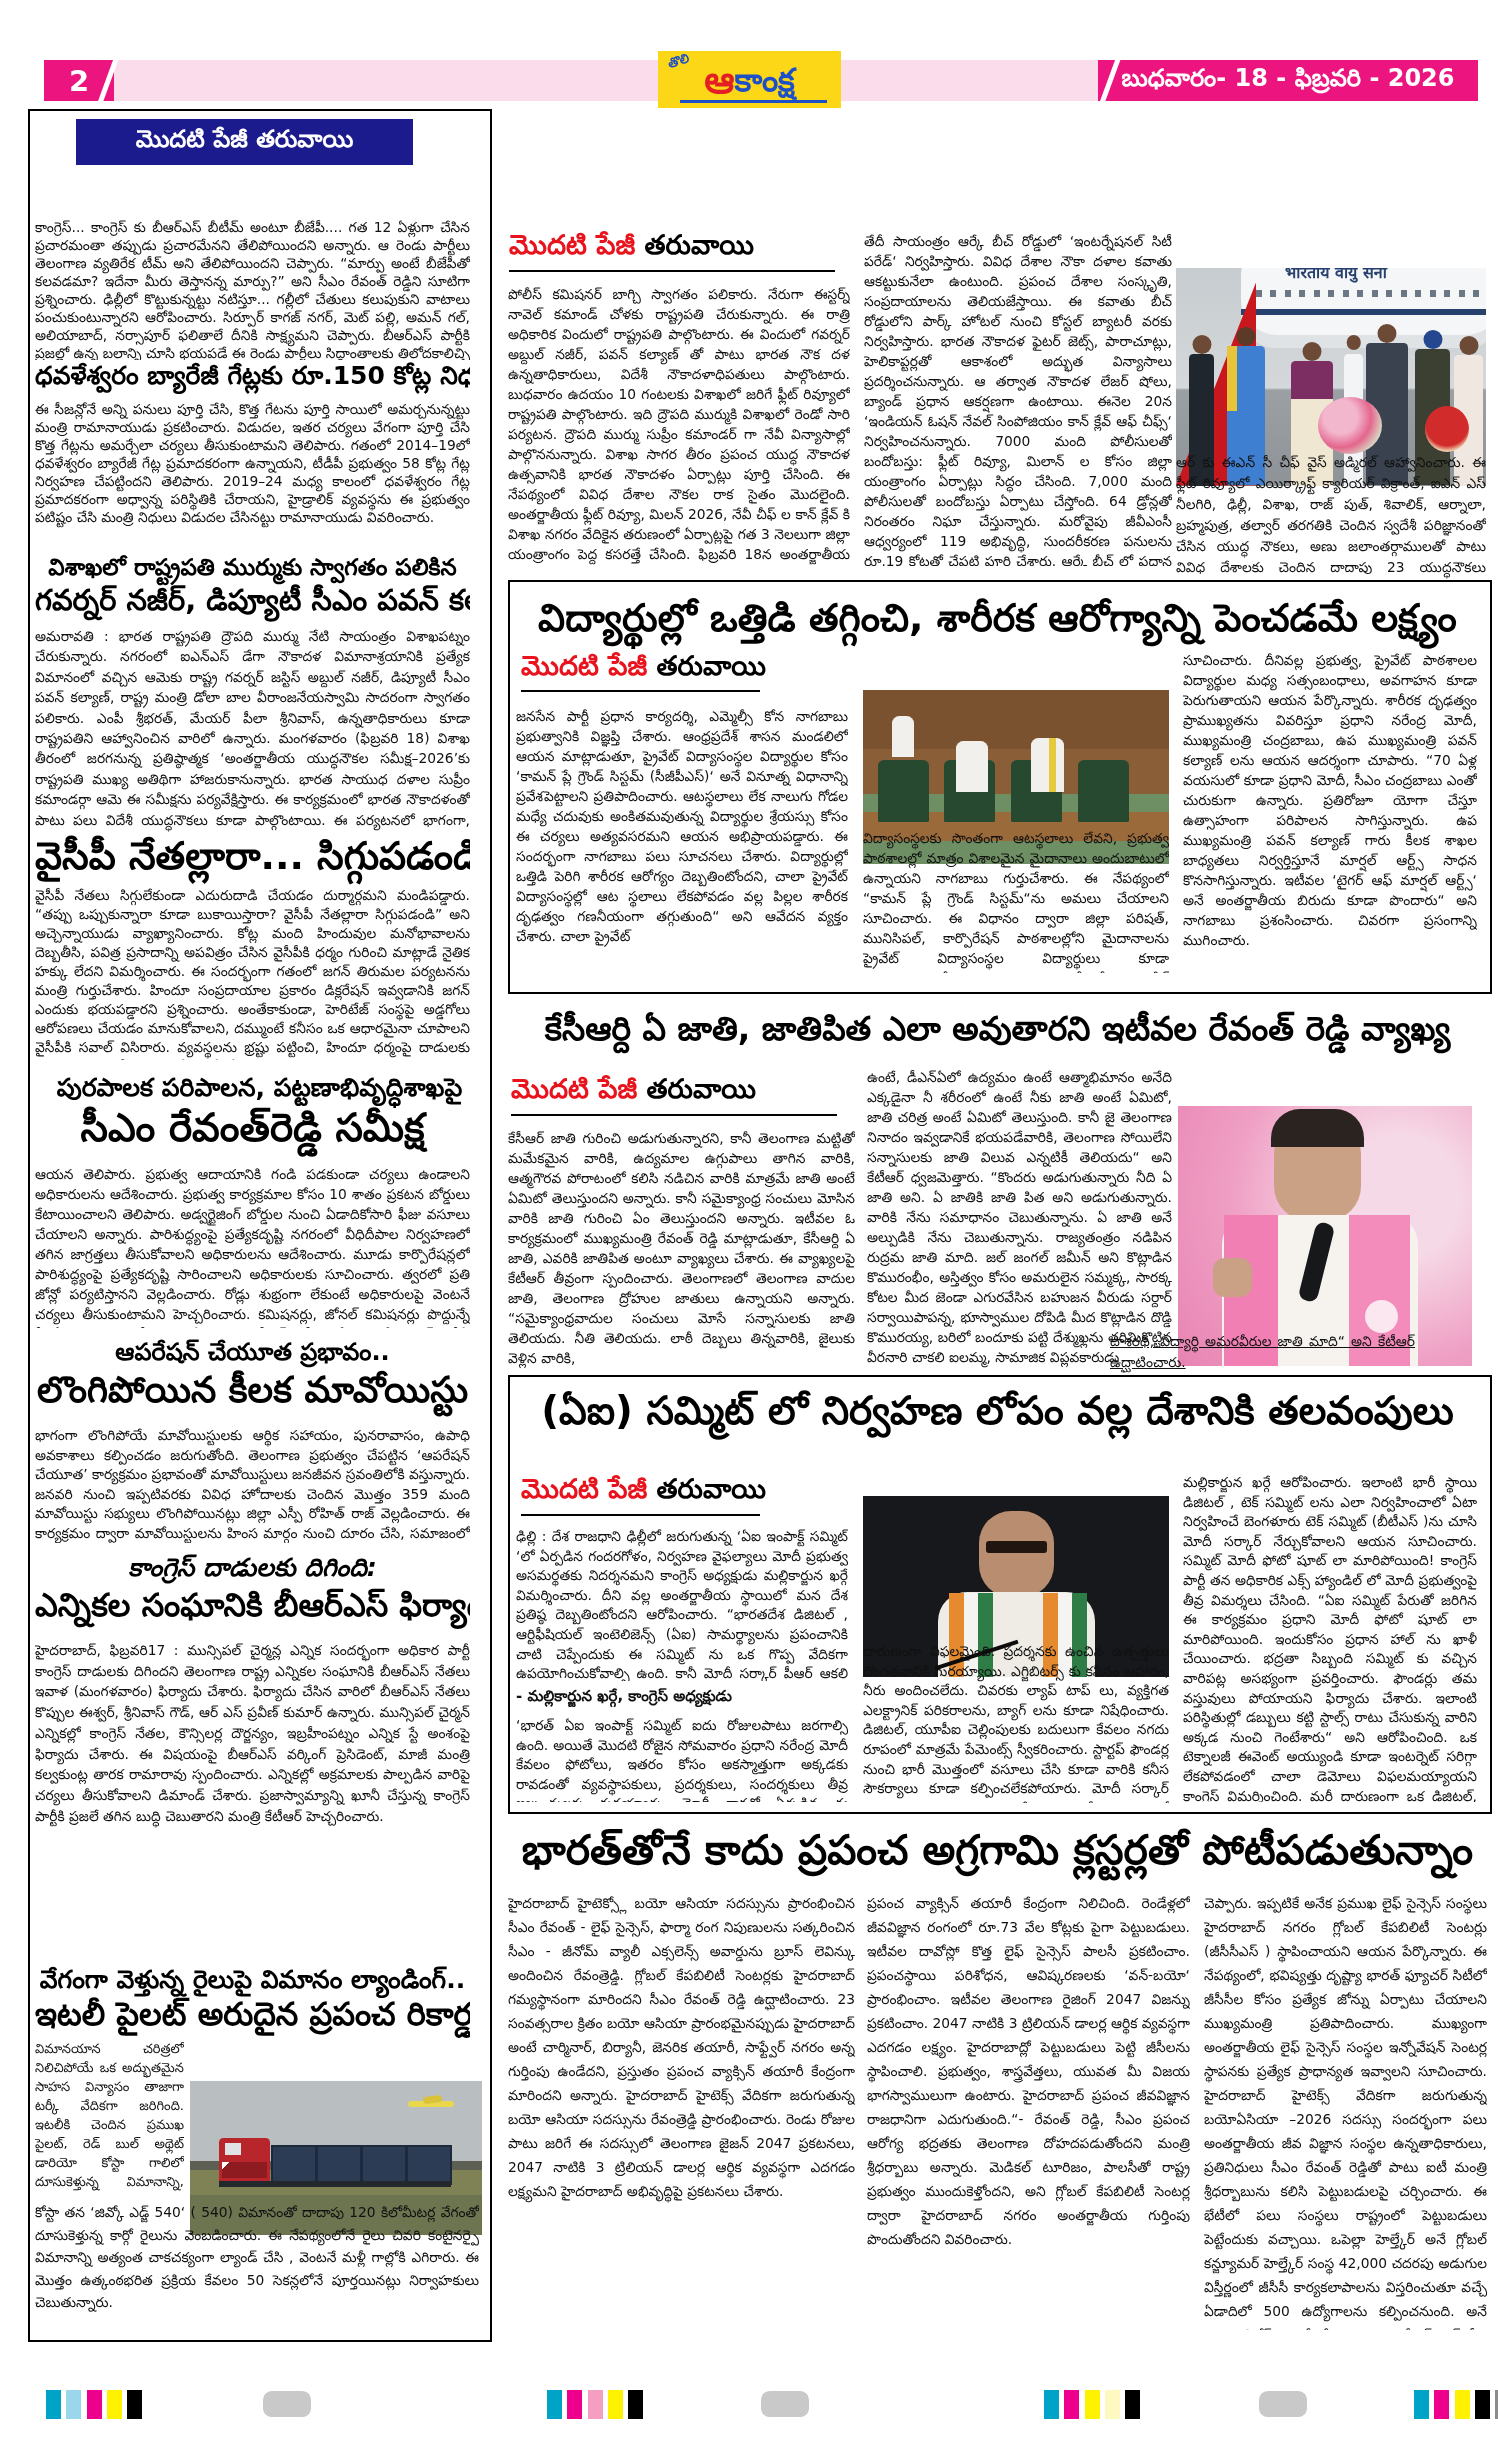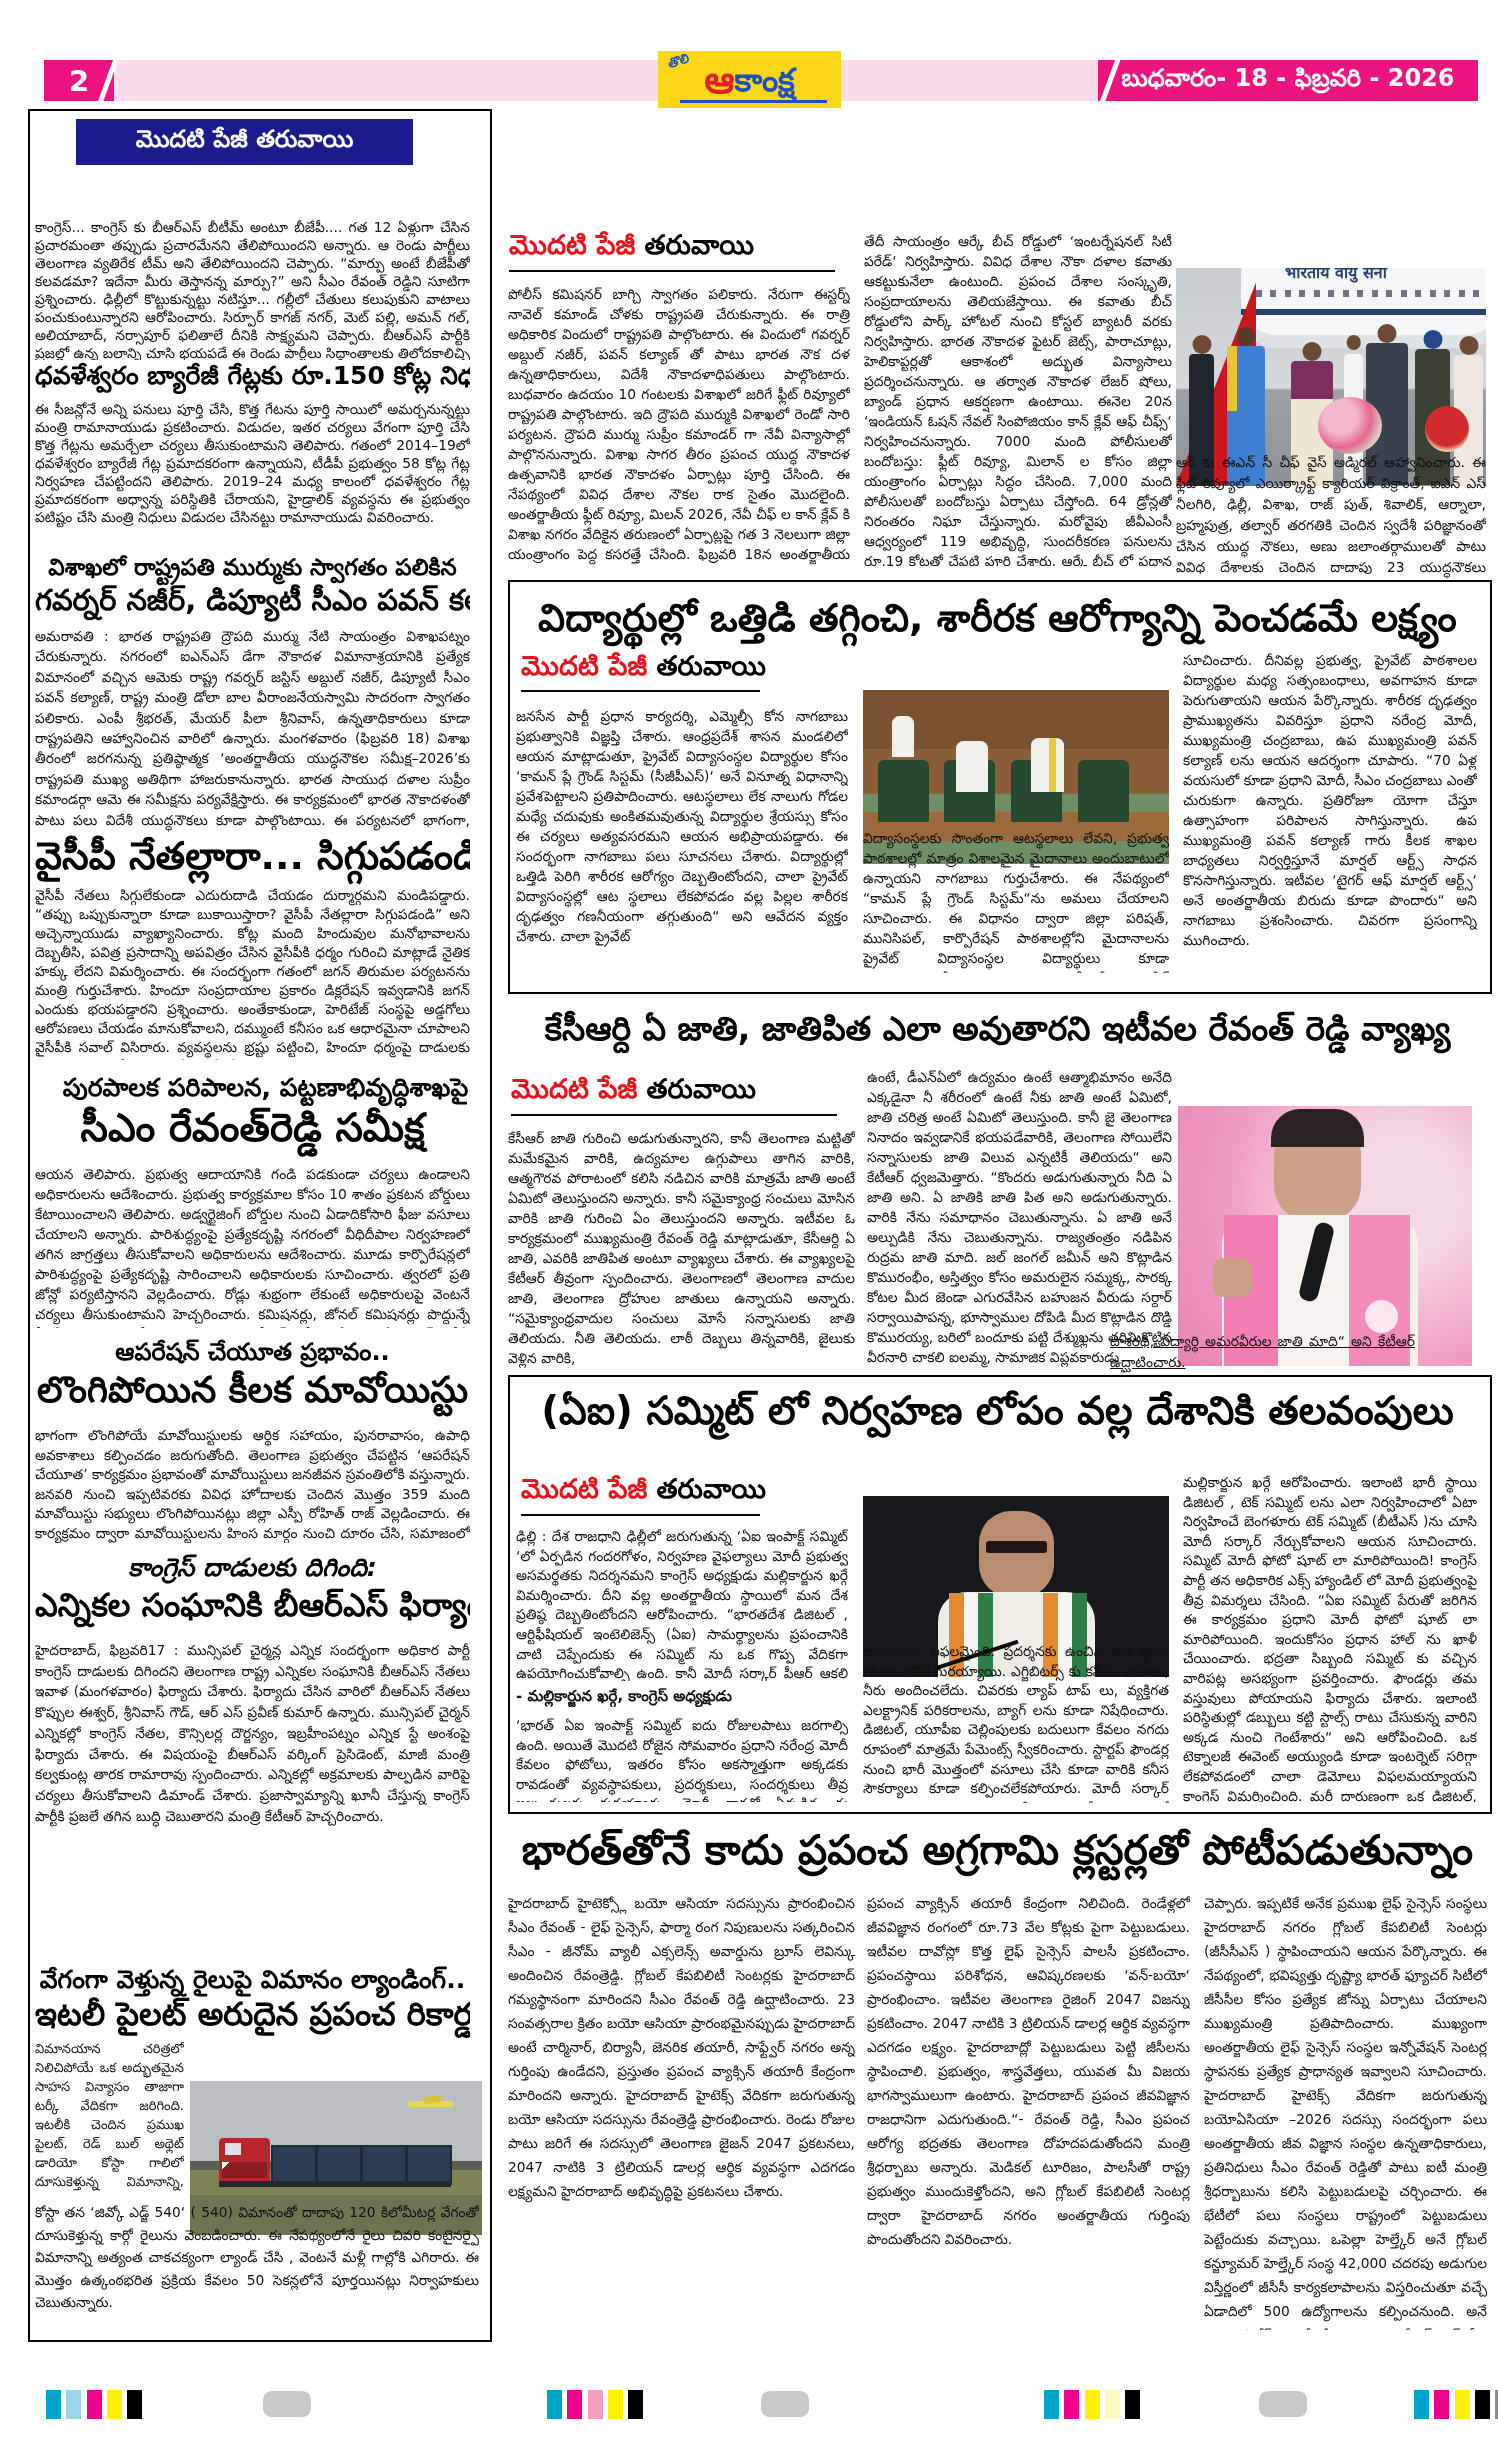--- a/index.html
+++ b/index.html
@@ -85,21 +85,21 @@
   <div class="abs hl" style="left:35px;top:361px;width:435px;font-size:25px;">ధవళేశ్వరం బ్యారేజీ గేట్లకు రూ.150 కోట్ల నిధులు</div>
   <div class="abs body-text" style="left:35px;top:400px;width:435px;height:139px;line-height:18px;">ఈ సీజన్లోనే అన్ని పనులు పూర్తి చేసి, కొత్త గేటను పూర్తి సాయిలో అమర్చనున్నట్టు మంత్రి రామానాయుడు ప్రకటించారు. విడుదల, ఇతర చర్యలు వేగంగా పూర్తి చేసి కొత్త గేట్లను అమర్చేలా చర్యలు తీసుకుంటామని తెలిపారు. గతంలో 2014–19లో ధవళేశ్వరం బ్యారేజీ గేట్ల ప్రమాదకరంగా ఉన్నాయని, టీడీపీ ప్రభుత్వం 58 కోట్ల గేట్ల నిర్వహణ చేపట్టిందని తెలిపారు. 2019–24 మధ్య కాలంలో ధవళేశ్వరం గేట్ల ప్రమాదకరంగా అధ్వాన్న పరిస్థితికి చేరాయని, హైడ్రాలిక్ వ్యవస్థను ఈ ప్రభుత్వం పటిష్టం చేసి మంత్రి నిధులు విడుదల చేసినట్టు రామానాయుడు వివరించారు.</div>
 
   <div class="abs hl" style="left:35px;top:554px;width:435px;font-size:23px;">విశాఖలో రాష్ట్రపతి ముర్ముకు స్వాగతం పలికిన</div>
   <div class="abs hl" style="left:35px;top:583px;width:435px;font-size:29px;">గవర్నర్ నజీర్, డిప్యూటీ సీఎం పవన్ కల్యాణ్</div>
   <div class="abs body-text" style="left:35px;top:626px;width:435px;height:206px;line-height:20.4px;">అమరావతి : భారత రాష్ట్రపతి ద్రౌపది ముర్ము నేటి సాయంత్రం విశాఖపట్నం చేరుకున్నారు. నగరంలో ఐఎన్ఎస్ డేగా నౌకాదళ విమానాశ్రయానికి ప్రత్యేక విమానంలో వచ్చిన ఆమెకు రాష్ట్ర గవర్నర్ జస్టిస్ అబ్దుల్ నజీర్, డిప్యూటీ సీఎం పవన్ కల్యాణ్, రాష్ట్ర మంత్రి డోలా బాల వీరాంజనేయస్వామి సాదరంగా స్వాగతం పలికారు. ఎంపీ శ్రీభరత్, మేయర్ పీలా శ్రీనివాస్, ఉన్నతాధికారులు కూడా రాష్ట్రపతిని ఆహ్వానించిన వారిలో ఉన్నారు. మంగళవారం (ఫిబ్రవరి 18) విశాఖ తీరంలో జరగనున్న ప్రతిష్ఠాత్మక ‘అంతర్జాతీయ యుద్ధనౌకల సమీక్ష–2026’కు రాష్ట్రపతి ముఖ్య అతిథిగా హాజరుకానున్నారు. భారత సాయుధ దళాల సుప్రీం కమాండర్గా ఆమె ఈ సమీక్షను పర్యవేక్షిస్తారు. ఈ కార్యక్రమంలో భారత నౌకాదళంతో పాటు పలు విదేశీ యుద్ధనౌకలు కూడా పాల్గొంటాయి. ఈ పర్యటనలో భాగంగా, ఫిబ్రవరి 19న జరిగే ‘మిలన్ అంతర్జాతీయ సిటీ పరేడ్’, 20న నిర్వహించే ‘కాన్క్లేవ్ ఆఫ్ చీఫ్స్’ కార్యక్రమాల్లో కూడా రాష్ట్రపతి పాల్గొంటారు. ఆమె పర్యటన నేపథ్యంలో విశాఖ నగరంలో పోలీసులు, నౌకాదళ అధికారులు పటిష్ఠమైన భద్రతా ఏర్పాట్లు చేశారు. ఈ అంతర్జాతీయ ఈవెంట్ భారత నౌకాదళ శక్తిసామర్థ్యాలను ప్రదర్శించడంతో పాటు, మిత్రదేశాలతో సంబంధాలను బలోపేతం చేయడానికి ఉపయోగపడుతుందని భావిస్తున్నారు.</div>
 
   <div class="abs hl" style="left:35px;top:834px;width:435px;font-size:38px;">వైసీపీ నేతల్లారా... సిగ్గుపడండి!</div>
   <div class="abs body-text" style="left:35px;top:886px;width:435px;height:174px;line-height:19px;">వైసీపీ నేతలు సిగ్గులేకుండా ఎదురుదాడి చేయడం దుర్మార్గమని మండిపడ్డారు. “తప్పు ఒప్పుకున్నారా కూడా బుకాయిస్తారా? వైసీపీ నేతల్లారా సిగ్గుపడండి” అని అచ్చెన్నాయుడు వ్యాఖ్యానించారు. కోట్ల మంది హిందువుల మనోభావాలను దెబ్బతీసి, పవిత్ర ప్రసాదాన్ని అపవిత్రం చేసిన వైసీపీకి ధర్మం గురించి మాట్లాడే నైతిక హక్కు లేదని విమర్శించారు. ఈ సందర్భంగా గతంలో జగన్ తిరుమల పర్యటనను మంత్రి గుర్తుచేశారు. హిందూ సంప్రదాయాల ప్రకారం డిక్లరేషన్ ఇవ్వడానికి జగన్ ఎందుకు భయపడ్డారని ప్రశ్నించారు. అంతేకాకుండా, హెరిటేజ్ సంస్థపై అడ్డగోలు ఆరోపణలు చేయడం మానుకోవాలని, దమ్ముంటే కనీసం ఒక ఆధారమైనా చూపాలని వైసీపీకి సవాల్ విసిరారు. వ్యవస్థలను భ్రష్టు పట్టించి, హిందూ ధర్మంపై దాడులకు పాల్పడిన ఎవరినీ వదిలిపెట్టే ప్రసక్తే లేదని అచ్చెన్నాయుడు హెచ్చరించారు. సత్యం గెలిచి తీరుతుందని, తప్పు చేసిన వారు తప్పకుండా శిక్ష అనుభవిస్తారని ఆయన స్పష్టం చేశారు.</div>
 
-  <div class="abs hl" style="left:48px;top:1073px;width:435px;font-size:25px;text-align:center;">పురపాలక పరిపాలన, పట్టణాభివృద్ధిశాఖపై</div>
+  <div class="abs hl" style="left:42px;top:1073px;width:435px;font-size:25px;text-align:center;">పురపాలక పరిపాలన, పట్టణాభివృద్ధిశాఖపై</div>
   <div class="abs hl" style="left:35px;top:1105px;width:435px;font-size:39px;">సీఎం రేవంత్‌రెడ్డి సమీక్ష</div>
   <div class="abs body-text" style="left:35px;top:1164px;width:435px;height:164px;line-height:20px;">ఆయన తెలిపారు. ప్రభుత్వ ఆదాయానికి గండి పడకుండా చర్యలు ఉండాలని అధికారులను ఆదేశించారు. ప్రభుత్వ కార్యక్రమాల కోసం 10 శాతం ప్రకటన బోర్డులు కేటాయించాలని తెలిపారు. అడ్వర్టైజింగ్ బోర్డుల నుంచి ఏడాదికోసారి ఫీజు వసూలు చేయాలని అన్నారు. పారిశుద్ధ్యంపై ప్రత్యేకదృష్టి నగరంలో వీధిదీపాల నిర్వహణలో తగిన జాగ్రత్తలు తీసుకోవాలని అధికారులను ఆదేశించారు. మూడు కార్పొరేషన్లలో పారిశుద్ధ్యంపై ప్రత్యేకదృష్టి సారించాలని అధికారులకు సూచించారు. త్వరలో ప్రతి జోన్లో పర్యటిస్తానని వెల్లడించారు. రోడ్లు శుభ్రంగా లేకుంటే అధికారులపై వెంటనే చర్యలు తీసుకుంటామని హెచ్చరించారు. కమిషనర్లు, జోనల్ కమిషనర్లు పొద్దున్నే ఫీల్డ్లో ఉండాలని సీఎం ఆదేశించారు. సీఎస్, సీఎంవో సెక్రటరీ, హెచ్ఎండీఏ కమిషనర్తో కలిసి సీఎం రేవంత్ రెడ్డి సమీక్ష జరిపారు.</div>
 
   <div class="abs hl" style="left:35px;top:1338px;width:435px;font-size:24px;">ఆపరేషన్ చేయూత ప్రభావం..</div>
   <div class="abs hl" style="left:35px;top:1369px;width:435px;font-size:36px;">లొంగిపోయిన కీలక మావోయిస్టు</div>
   <div class="abs body-text" style="left:35px;top:1426px;width:435px;height:117px;line-height:19.6px;">భాగంగా లొంగిపోయే మావోయిస్టులకు ఆర్థిక సహాయం, పునరావాసం, ఉపాధి అవకాశాలు కల్పించడం జరుగుతోంది. తెలంగాణ ప్రభుత్వం చేపట్టిన ‘ఆపరేషన్ చేయూత’ కార్యక్రమం ప్రభావంతో మావోయిస్టులు జనజీవన స్రవంతిలోకి వస్తున్నారు. జనవరి నుంచి ఇప్పటివరకు వివిధ హోదాలకు చెందిన మొత్తం 359 మంది మావోయిస్టు సభ్యులు లొంగిపోయినట్లు జిల్లా ఎస్పీ రోహిత్ రాజ్ వెల్లడించారు. ఈ కార్యక్రమం ద్వారా మావోయిస్టులను హింస మార్గం నుంచి దూరం చేసి, సమాజంలో సాధారణ జీవితం గడపడానికి ప్రభుత్వం సహాయం అందిస్తోంది. పోలీసుల చర్యలు, ప్రభుత్వ పునరావాస విధానాల వల్ల మావోయిస్టు కార్యకలాపాలు తగ్గుముఖం పడుతున్నాయని అధికారులు తెలిపారు.</div>
 
   <div class="abs hl" style="left:35px;top:1553px;width:435px;font-size:25px;font-style:italic;">కాంగ్రెస్ దాడులకు దిగింది:</div>
   <div class="abs hl" style="left:35px;top:1586px;width:435px;font-size:32px;">ఎన్నికల సంఘానికి బీఆర్ఎస్ ఫిర్యాదు</div>
   <div class="abs body-text" style="left:35px;top:1640px;width:435px;height:312px;line-height:20.7px;">హైదరాబాద్, ఫిబ్రవరి17 : మున్సిపల్ చైర్మన్ల ఎన్నిక సందర్భంగా అధికార పార్టీ కాంగ్రెస్ దాడులకు దిగిందని తెలంగాణ రాష్ట్ర ఎన్నికల సంఘానికి బీఆర్ఎస్ నేతలు ఇవాళ (మంగళవారం) ఫిర్యాదు చేశారు. ఫిర్యాదు చేసిన వారిలో బీఆర్ఎస్ నేతలు కొప్పుల ఈశ్వర్, శ్రీనివాస్ గౌడ్, ఆర్ ఎస్ ప్రవీణ్ కుమార్ ఉన్నారు. మున్సిపల్ చైర్మన్ ఎన్నికల్లో కాంగ్రెస్ నేతల, కౌన్సిలర్ల దౌర్జన్యం, ఇబ్రహీంపట్నం ఎన్నిక స్టే అంశంపై ఫిర్యాదు చేశారు. ఈ విషయంపై బీఆర్ఎస్ వర్కింగ్ ప్రెసిడెంట్, మాజీ మంత్రి కల్వకుంట్ల తారక రామారావు స్పందించారు. ఎన్నికల్లో అక్రమాలకు పాల్పడిన వారిపై చర్యలు తీసుకోవాలని డిమాండ్ చేశారు. ప్రజాస్వామ్యాన్ని ఖూనీ చేస్తున్న కాంగ్రెస్ పార్టీకి ప్రజలే తగిన బుద్ధి చెబుతారని మంత్రి కేటీఆర్ హెచ్చరించారు.</div>

